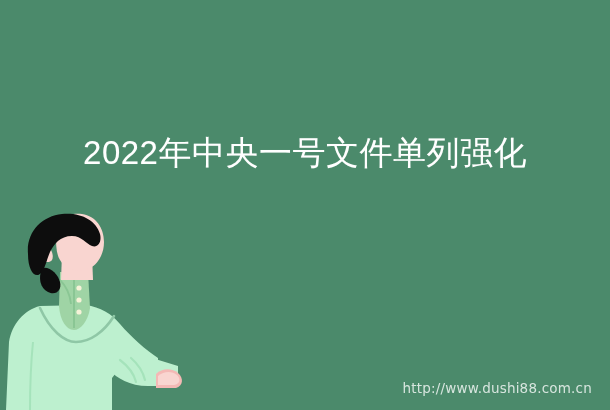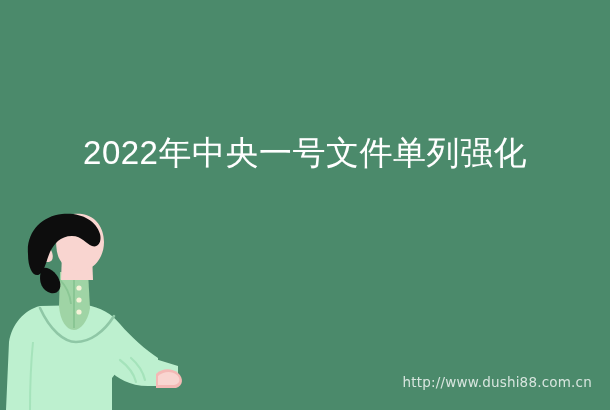--- a/index.html
+++ b/index.html
@@ -40,21 +40,21 @@
     bottom: 0;
     width: 200px;
     height: 200px;
   }
   #illustration svg { display: block; width: 200px; height: 200px; }
 
   
   #watermark {
     position: absolute;
     right: 18px;
-    bottom: 20px;
+    bottom: 14px;
     font-size: 13.5px;
     color: rgba(255,255,255,0.78);
     letter-spacing: 0.2px;
     font-family: "DejaVu Sans", "Liberation Sans", sans-serif;
   }
 </style>
 </head>
 <body>
 
 <div id="cover">

